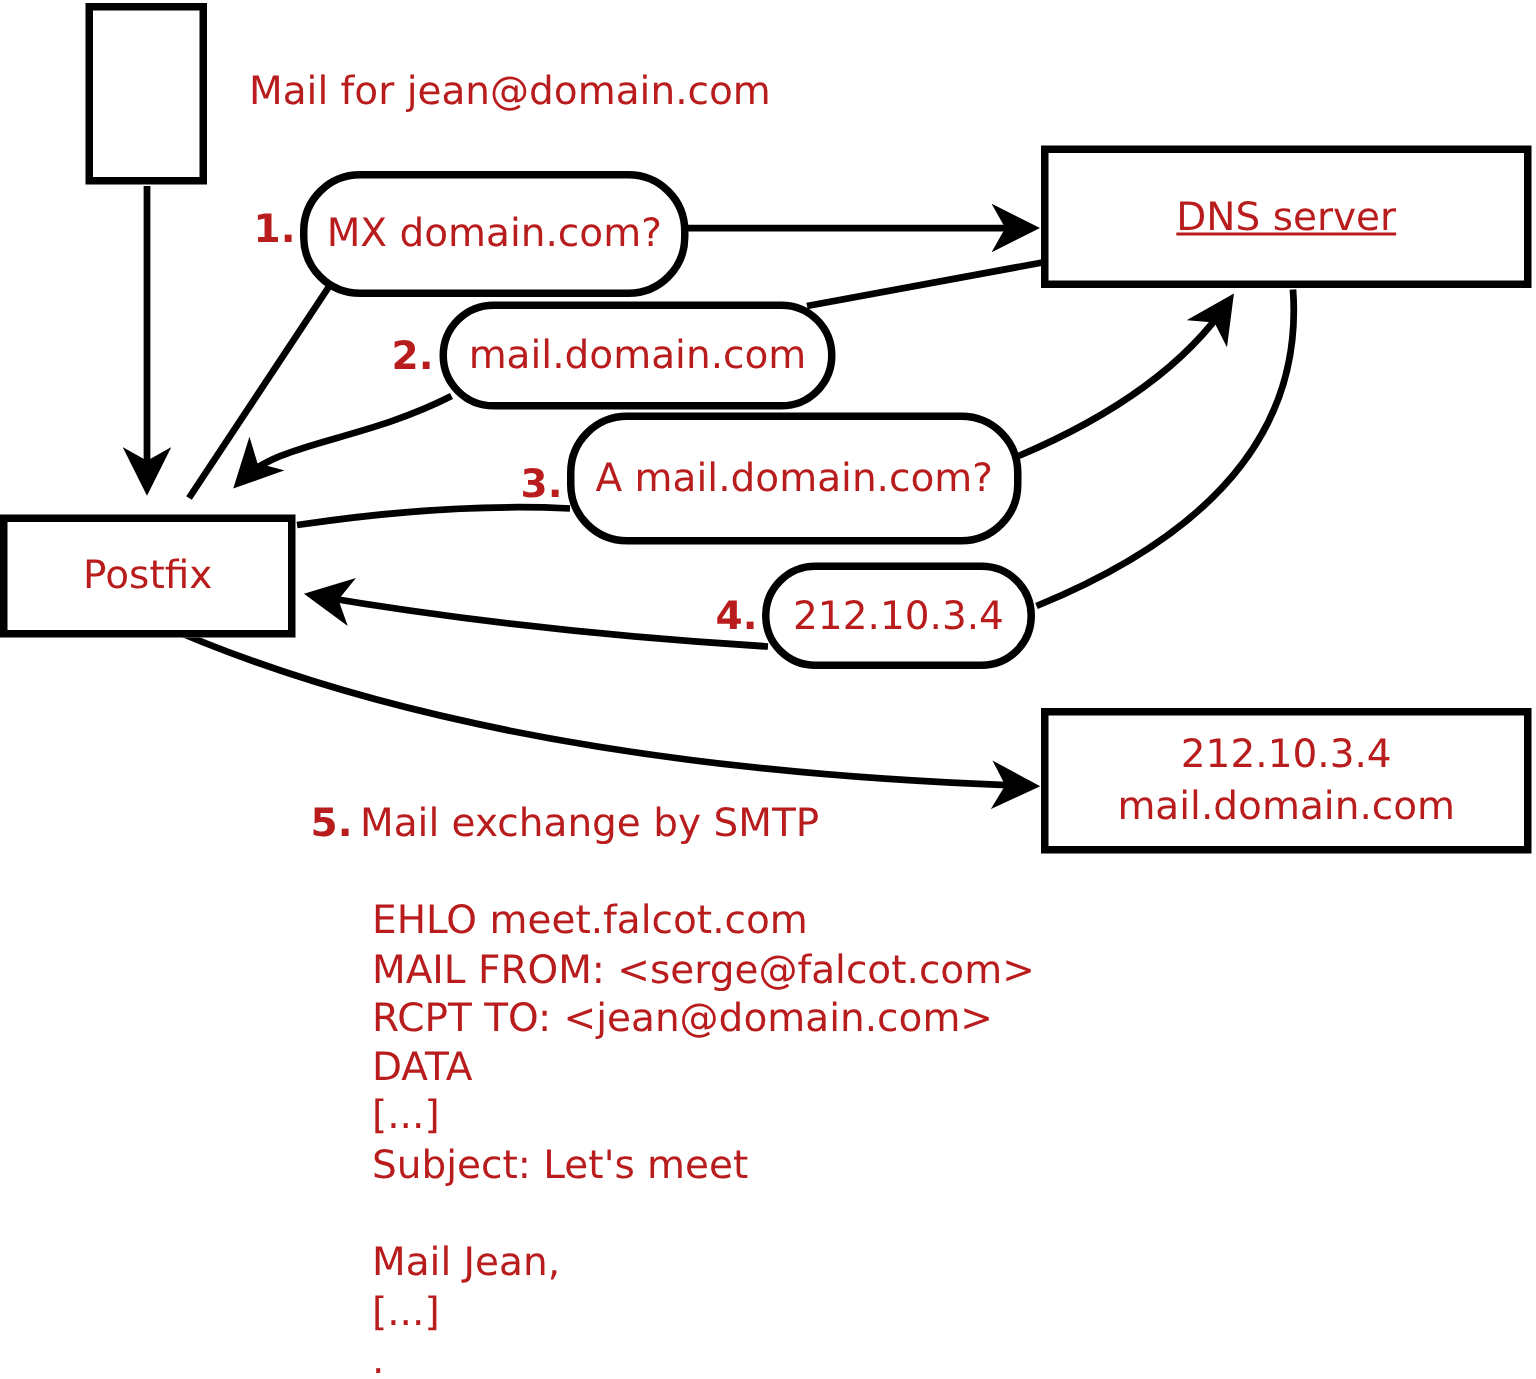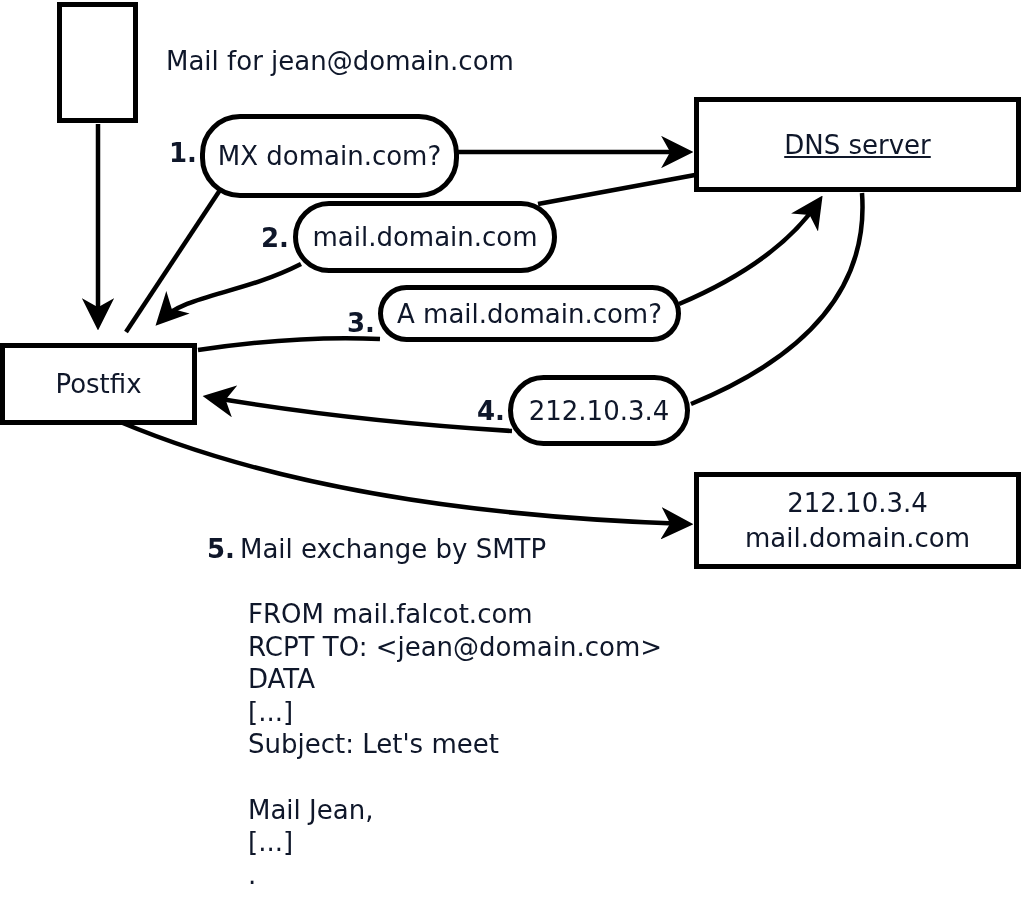--- a/index.html
+++ b/index.html
@@ -6,21 +6,21 @@
     margin: 0;
     padding: 0;
     background: #ffffff;
   }
   .canvas {
     position: relative;
     width: 1024px;
     height: 919px;
     background: #ffffff;
     font-family: "DejaVu Sans", "Liberation Sans", sans-serif;
-    color: #0f172a;
+    color: #b91c1c;
     overflow: hidden;
   }
   .connectors {
     position: absolute;
     left: 0; top: 0;
     width: 1024px; height: 919px;
   }
   .link {
     fill: none;
     stroke: #000000;
@@ -109,37 +109,38 @@
     <div>212.10.3.4</div>
     <div>mail.domain.com</div>
   </div>
 
   <div class="node pill" style="left:200px; top:114px; width:259px; height:84px;">
     <span>MX domain.com?</span>
   </div>
   <div class="node pill" style="left:293px; top:201px; width:264px; height:72px;">
     <span>mail.domain.com</span>
   </div>
-  <div class="node pill" style="left:378px; top:285px; width:303px; height:57px;text-align:center;">
+  <div class="node pill" style="left:378px; top:275px; width:303px; height:88px;text-align:center;">
     <span>A mail.domain.com?</span>
   </div>
   <div class="node pill" style="left:508px; top:375px; width:182px; height:71px;">
     <span>212.10.3.4</span>
   </div>
 
   <div class="stepnum" style="left:155px; top:139px;">1.</div>
   <div class="stepnum" style="left:247px; top:224px;">2.</div>
   <div class="stepnum" style="left:333px; top:309px;">3.</div>
   <div class="stepnum" style="left:463px; top:397px;">4.</div>
   <div class="stepnum" style="left:193px; top:535px;">5.</div>
 
   <div class="freelabel" style="left:240px; top:534px;">Mail exchange by SMTP</div>
 
   <div class="smtp-block">
-      <div class="smtp-line">FROM mail.falcot.com</div>
+      <div class="smtp-line">EHLO meet.falcot.com</div>
+      <div class="smtp-line">MAIL FROM: &lt;serge@falcot.com&gt;</div>
       <div class="smtp-line">RCPT TO: &lt;jean@domain.com&gt;</div>
       <div class="smtp-line">DATA</div>
       <div class="smtp-line">[...]</div>
       <div class="smtp-line">Subject: Let's meet</div>
       <div class="smtp-line"></div>
       <div class="smtp-line">Mail Jean,</div>
       <div class="smtp-line">[...]</div>
       <div class="smtp-line">.</div>
     </div>
 

